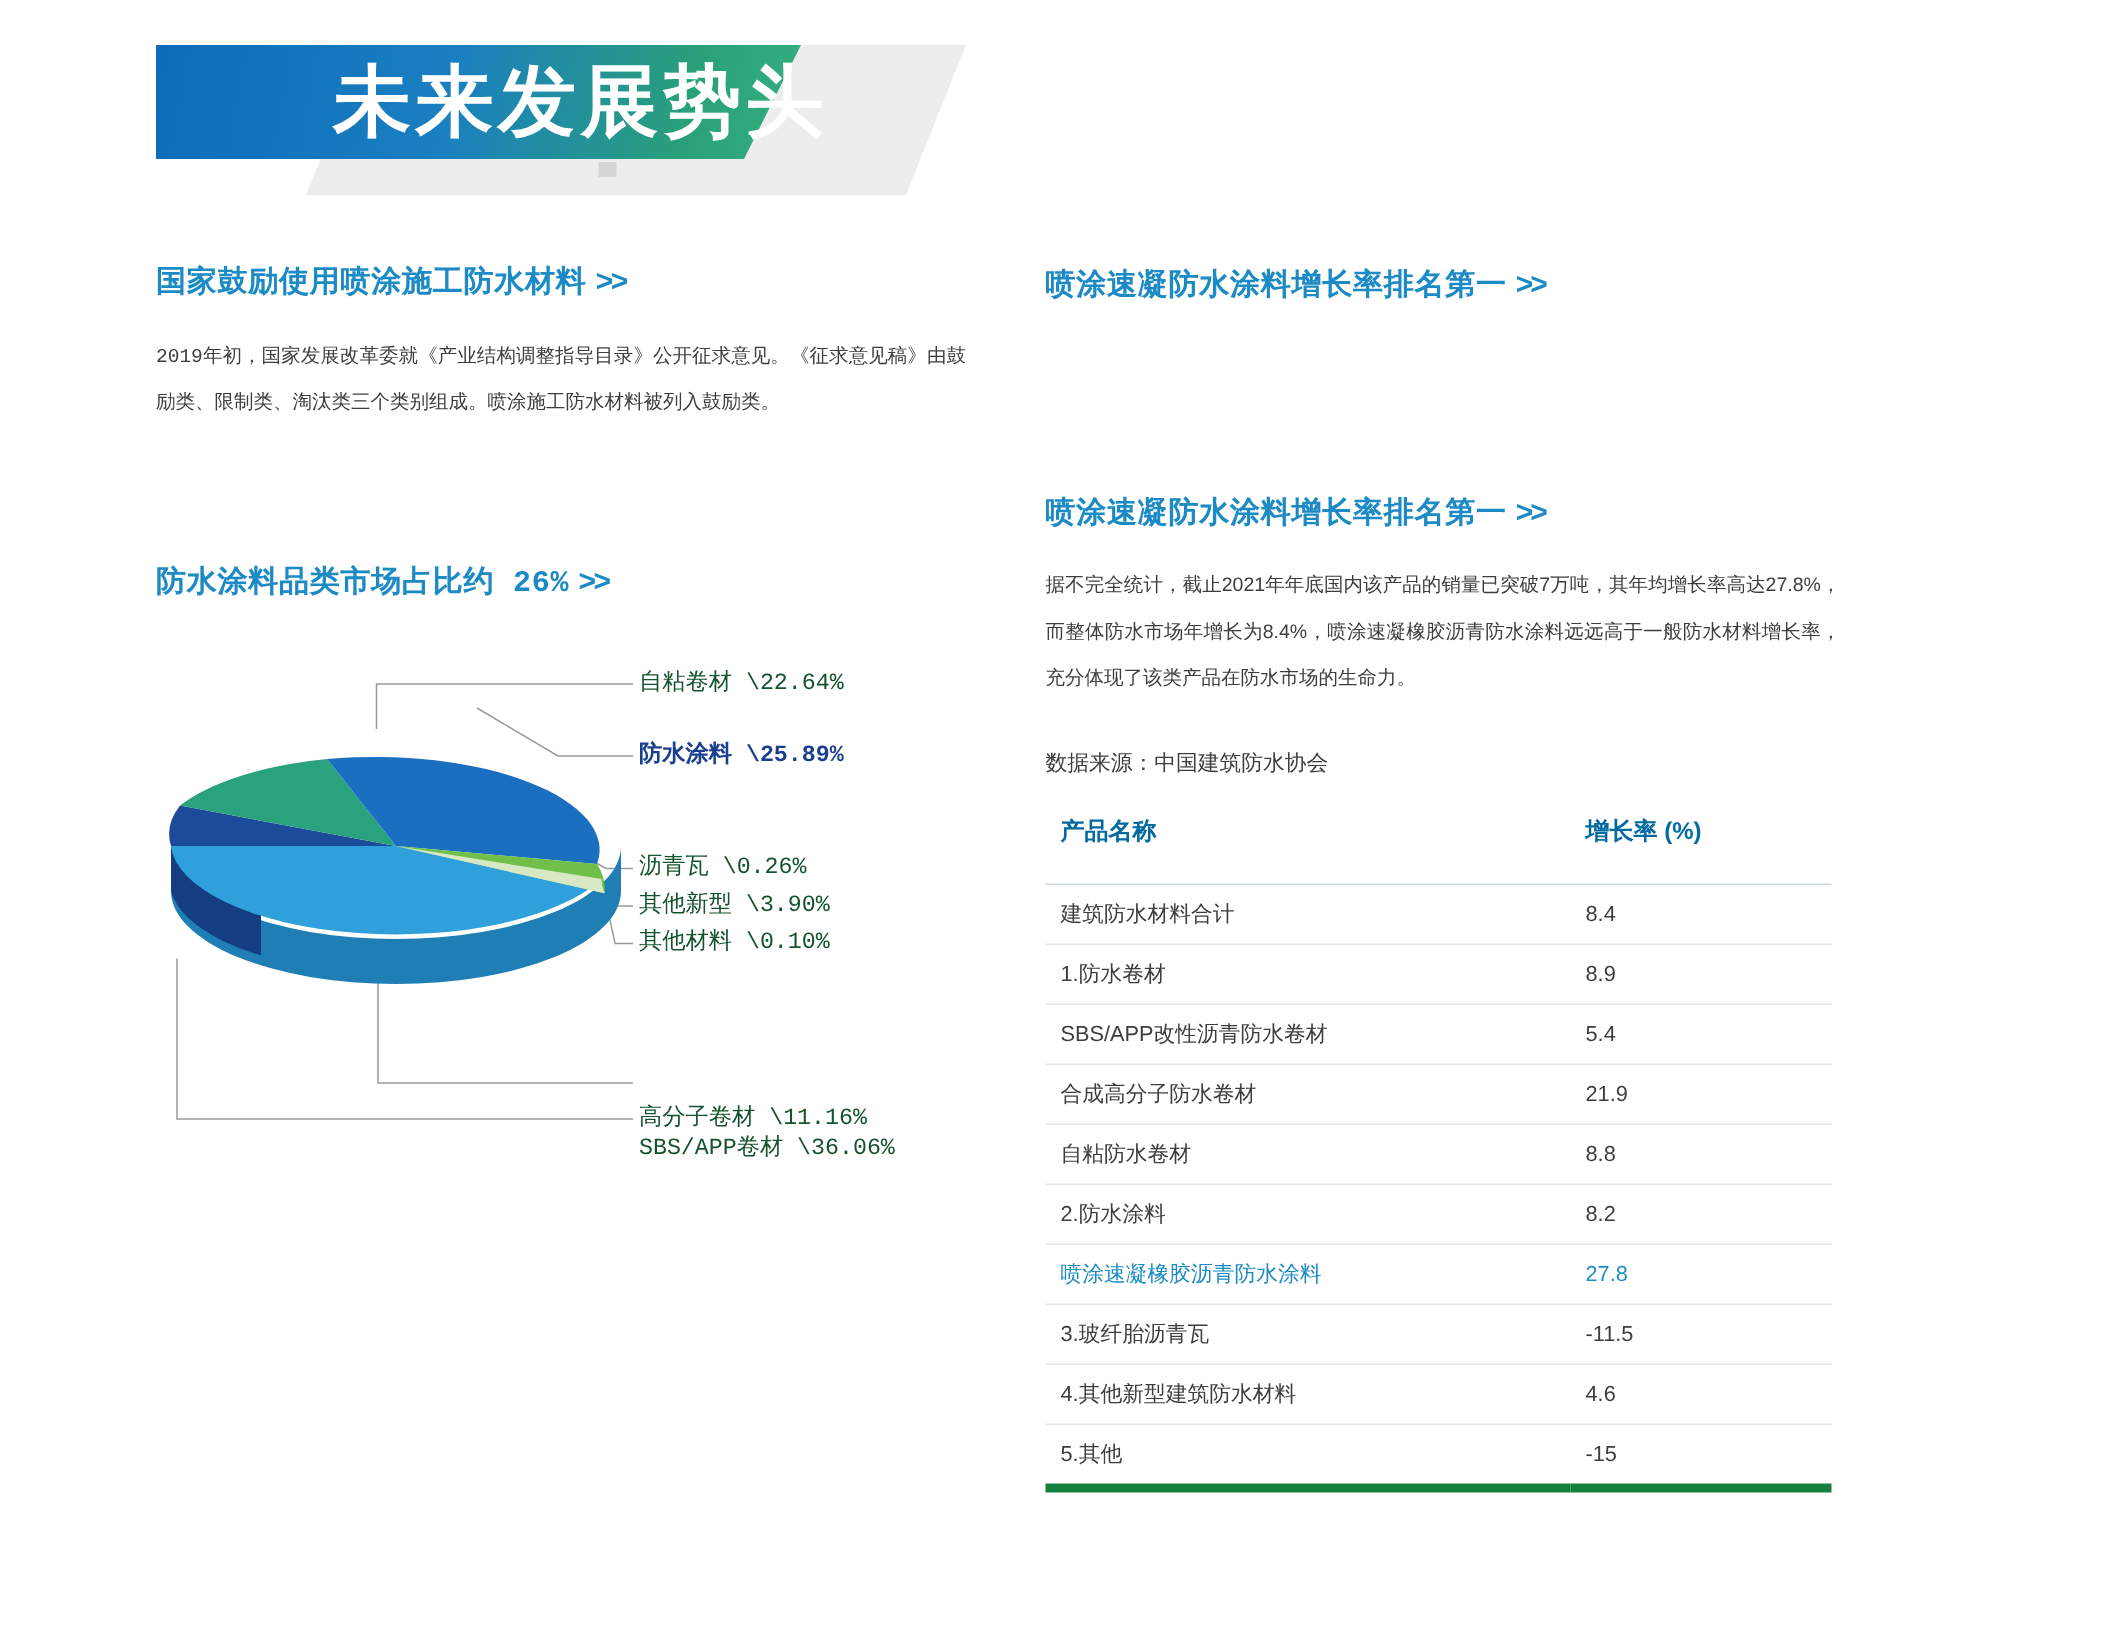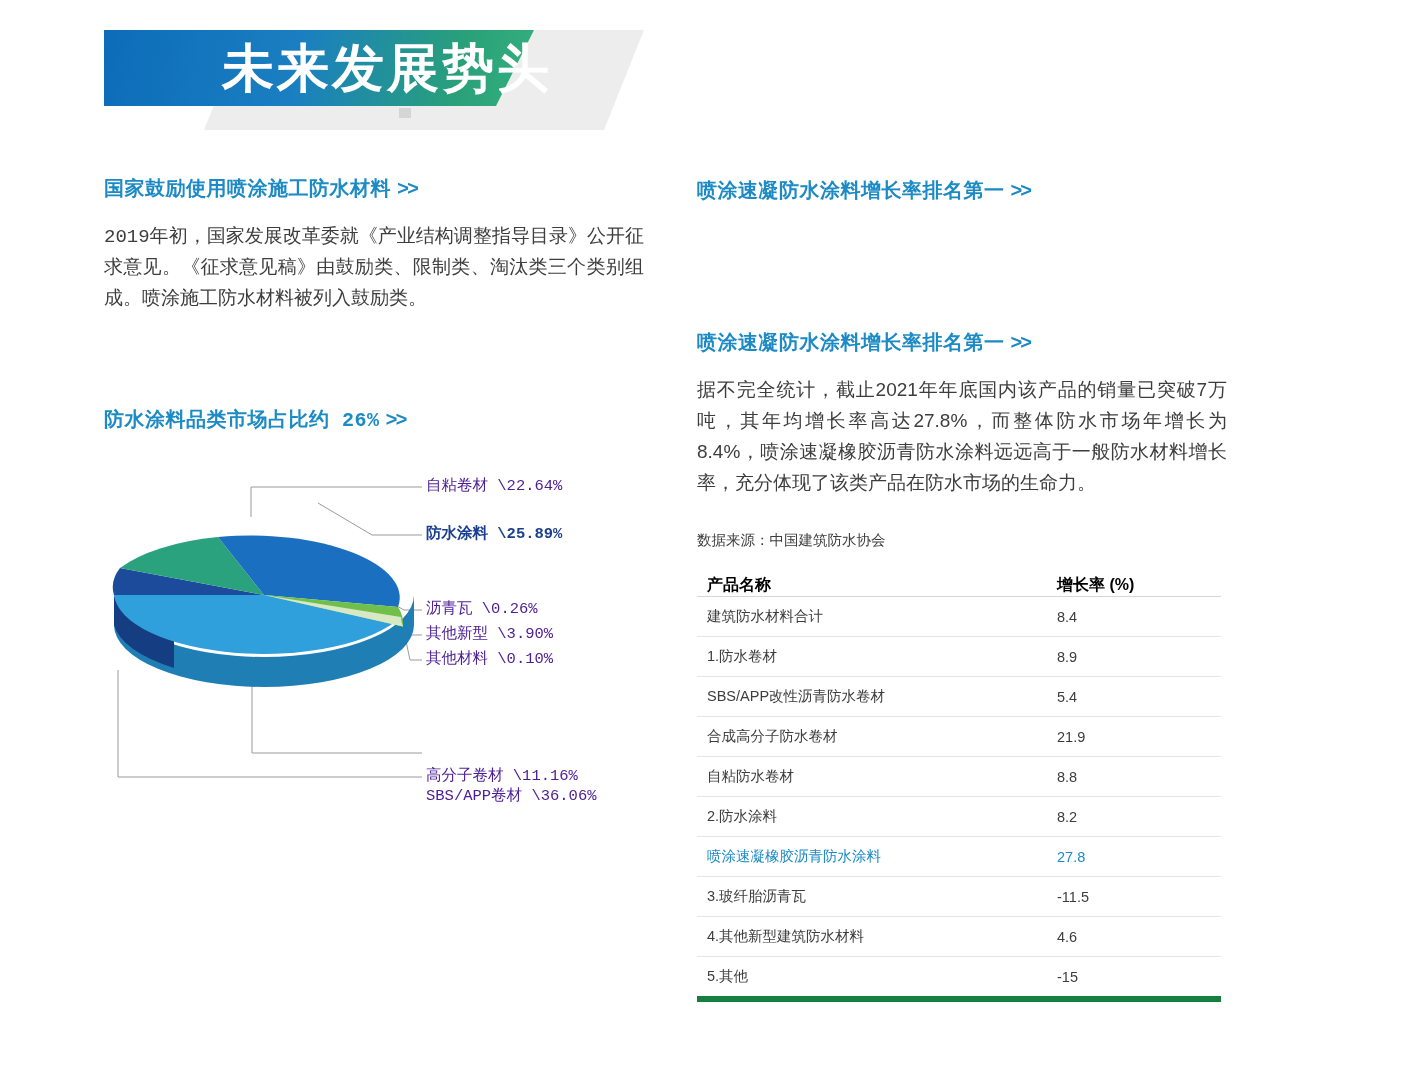--- a/index.html
+++ b/index.html
@@ -84,21 +84,21 @@
     margin: 0 0 18px 0;
     letter-spacing: 0.5px;
   }
   .sec-title .chev {
     color: #1c8ac4;
     font-weight: bold;
     margin-left: 6px;
     letter-spacing: -2px;
   }
   .sec-body {
-    font-size: 19px;
+    font-size: 13px;
     line-height: 31px;
     color: #3d3d3d;
     margin: 0;
     text-align: justify;
   }
 
   .block-2-left { margin-top: 92px; }
   .block-2-right { margin-top: 124px; }
 
   .source-note {
@@ -111,22 +111,22 @@
   
   table.growth {
     border-collapse: collapse;
     width: 524px;
     font-size: 14.5px;
   }
   table.growth th {
     text-align: left;
     font-size: 16px;
     font-weight: bold;
-    color: #000000;
-    padding: 9px 10px 0 10px;
+    color: #0369a1;
+    padding: 9px 10px 24px 10px;
     border-bottom: 1.5px solid #cfd8dc;
   }
   table.growth td {
     padding: 10px 10px;
     border-bottom: 1px solid #e3e7ea;
     color: #3d3d3d;
   }
   table.growth tr.highlight td {
     color: #1c8ac4;
   }
@@ -138,21 +138,21 @@
   .chart-wrap {
     position: relative;
     width: 560px;
     height: 360px;
     margin-top: 30px;
   }
   .chart-svg { position: absolute; left: 0; top: 0; }
   .pie-label {
     position: absolute;
     font-size: 15.5px;
-    color: #4c1d95;
+    color: #14532d;
     white-space: nowrap;
     line-height: 22px;
   }
   .pie-label.bold {
     font-weight: bold;
     color: #1a3f8f;
   }
 </style>
 </head>
 <body>

